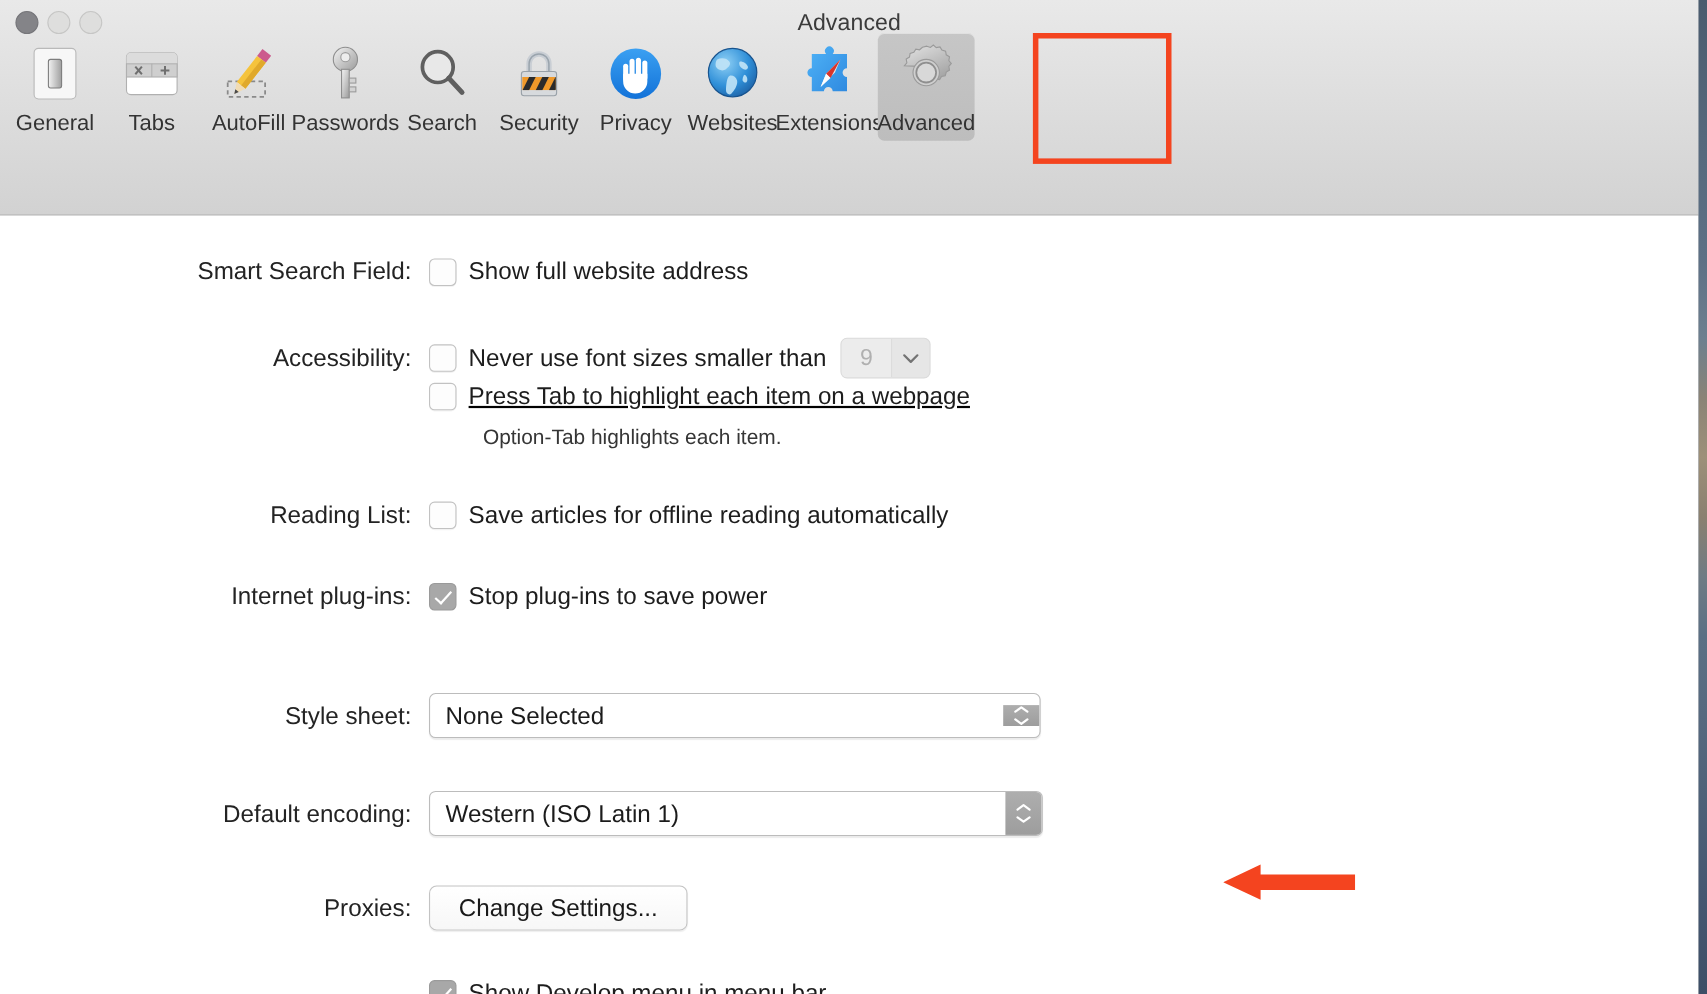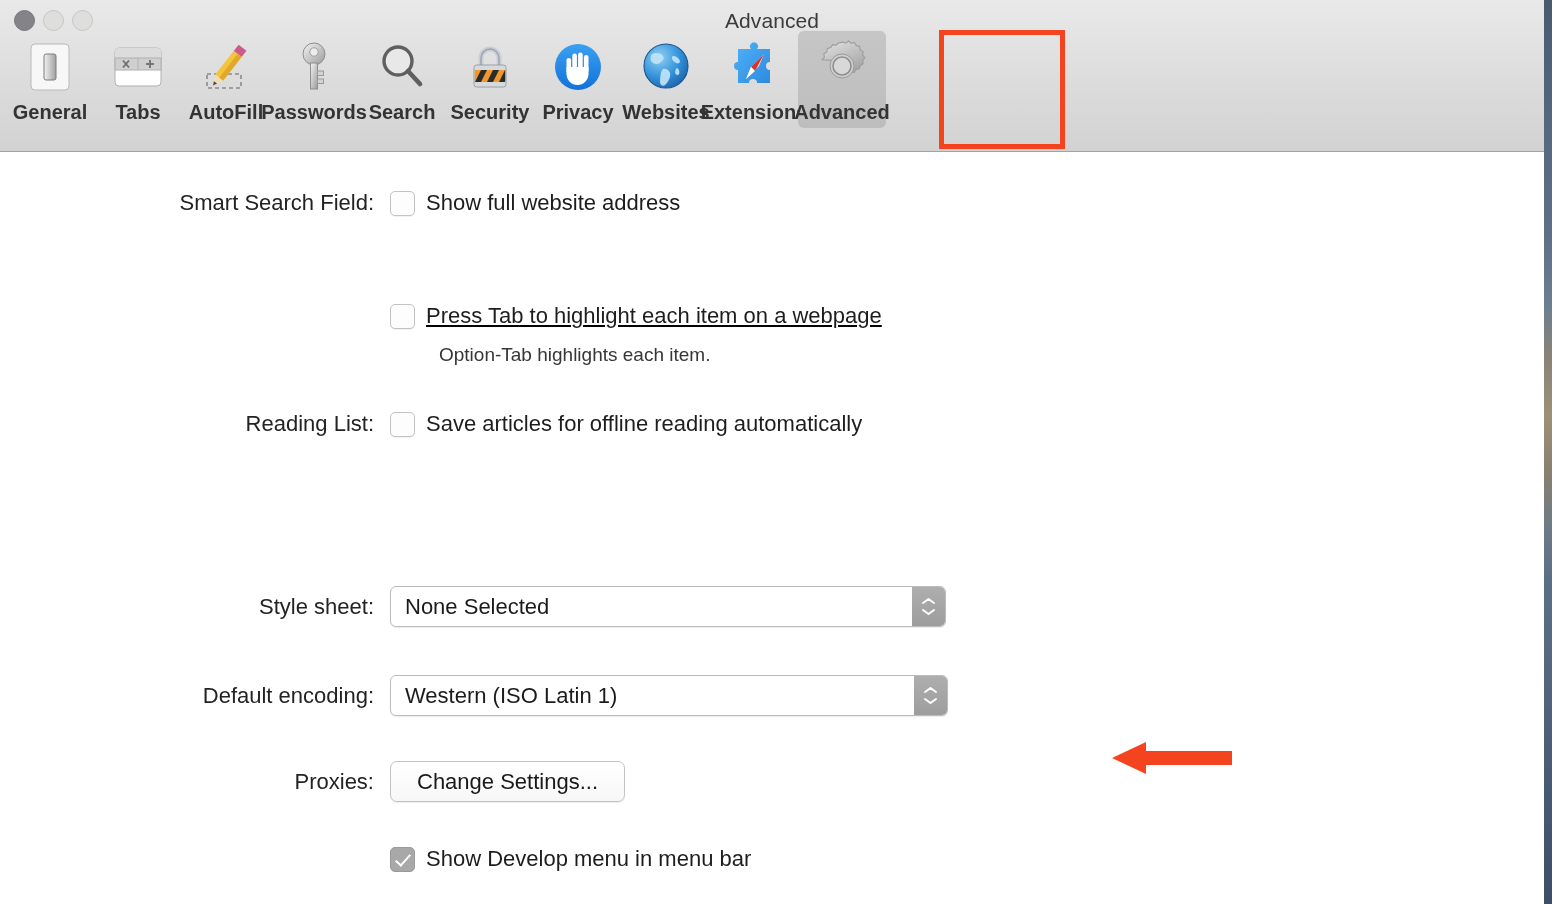--- a/index.html
+++ b/index.html
@@ -26,21 +26,21 @@
   #prefs-window {
     position: absolute; top: 0; left: 0;
     width: 1544px; height: 904px;
     background: #ebebeb;
     overflow: hidden;
   }
 
   
   #titlebar-toolbar {
     position: relative;
-    height: 152px;
+    height: 196px;
     background: linear-gradient(to bottom, #e9e9e9 0%, #dcdcdc 55%, #d2d2d2 100%);
     border-bottom: 1px solid #a3a3a3;
     box-sizing: border-box;
   }
   #traffic-lights {
     position: absolute; top: 10px; left: 14px;
     display: flex; gap: 8px;
   }
   .light {
     width: 21px; height: 21px; border-radius: 50%;
@@ -53,21 +53,21 @@
   #window-title {
     position: absolute; top: 0; left: 0; right: 0;
     height: 42px; line-height: 42px;
     text-align: center;
     font-size: 21px; color: #3b3b3b;
     letter-spacing: .1px;
   }
 
   #toolbar {
     position: absolute; top: 30px; left: 6px;
-    display: flex; align-items: flex-start; font-weight: bold;
+    display: flex; align-items: flex-start;
   }
   .tb-item {
     width: 88px;
     padding: 6px 0 4px 0;
     display: flex; flex-direction: column;
     align-items: center; justify-content: flex-end;
     border-radius: 6px;
     position: relative;
   }
   .tb-item.selected {
@@ -444,43 +444,61 @@
   </div>
 
   <div id="content">
 
     <div class="row" style="left:0; top:38px;">
       <div class="row-label">Smart Search Field:</div>
       <div class="cbx off"></div>
       <div class="ctl-text">Show full website address</div>
     </div>
 
+    <div class="row" style="left:0; top:111px;">
+      <div class="row-label">Accessibility:</div>
+      <div class="cbx off"></div>
+      <div class="ctl-text">Never use font sizes smaller than</div>
+      <div class="num-popup">
+        <div class="val">9</div>
+        <div class="chev">
+          <svg width="16" height="10" viewBox="0 0 16 10">
+              <polyline points="2,2 8,8 14,2" fill="none" stroke="#737373" stroke-width="2" stroke-linecap="round" stroke-linejoin="round"></polyline>
+            </svg>
+        </div>
+      </div>
+    </div>
 
     <div class="row" style="left:0; top:151px;text-decoration:underline;">
       <div class="row-label"></div>
       <div class="cbx off"></div>
       <div class="ctl-text">Press Tab to highlight each item on a webpage</div>
     </div>
 
     <div class="row" style="left:0; top:192px;padding-left:13px;">
       <div class="row-label"></div>
       <div style="width:36px;"></div>
       <div class="hint-text">Option-Tab highlights each item.</div>
     </div>
 
     <div class="row" style="left:0; top:259px;">
       <div class="row-label">Reading List:</div>
       <div class="cbx off"></div>
       <div class="ctl-text">Save articles for offline reading automatically</div>
     </div>
 
+    <div class="row" style="left:0; top:333px;">
+      <div class="row-label">Internet plug-ins:</div>
+      <div class="cbx on"></div>
+      <div class="ctl-text">Stop plug-ins to save power</div>
+    </div>
 
     <div class="row" style="left:0; top:434px;">
       <div class="row-label">Style sheet:</div>
-      <div class="popup" style="width:556px;">
+      <div class="popup" style="width:556px;align-items:center;">
         <div class="pval">None Selected</div>
         <div class="stepper">
           <svg width="15" height="8" viewBox="0 0 15 8">
               <polyline points="2,6 7.5,2 13,6" fill="none" stroke="#ffffff" stroke-width="2" stroke-linecap="round" stroke-linejoin="round"></polyline>
             </svg>
           <svg width="15" height="8" viewBox="0 0 15 8">
               <polyline points="2,2 7.5,6 13,2" fill="none" stroke="#ffffff" stroke-width="2" stroke-linecap="round" stroke-linejoin="round"></polyline>
             </svg>
         </div>
       </div>

